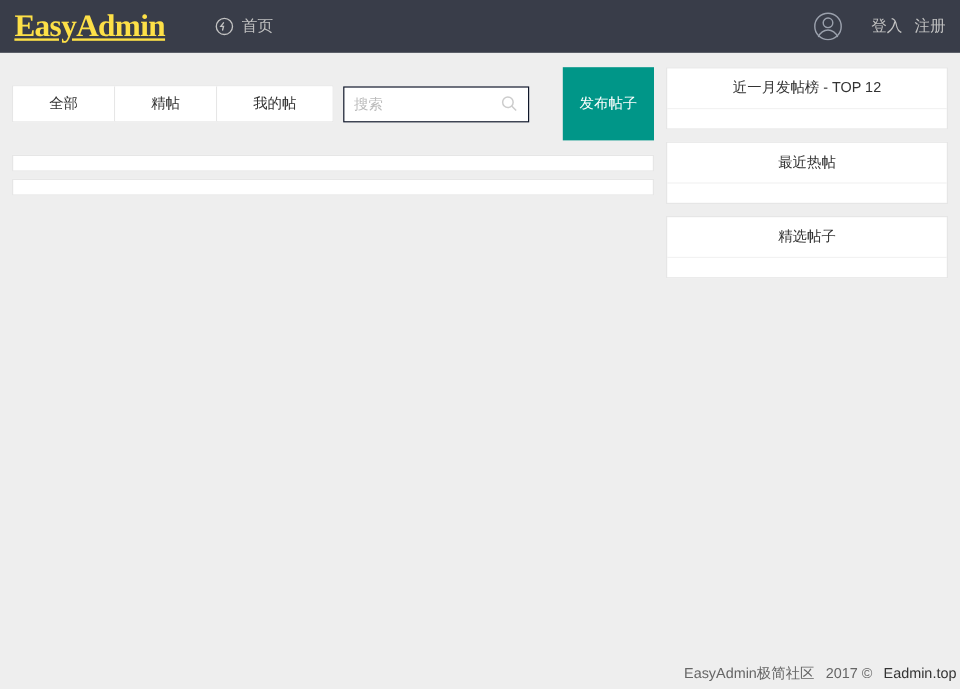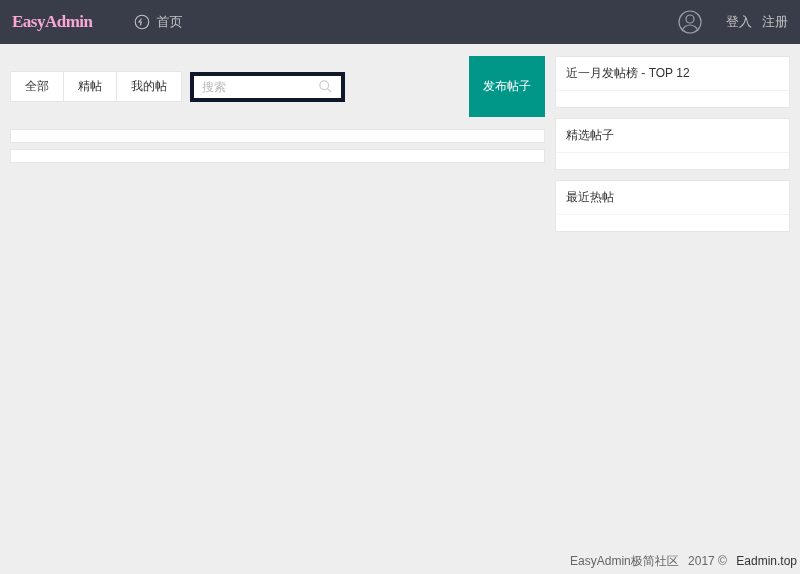--- a/index.html
+++ b/index.html
@@ -1,47 +1,47 @@
 <!DOCTYPE html>
 <html><head>
   <meta charset="utf-8">
   <style>
     * { margin: 0; padding: 0; box-sizing: border-box; }
     body { font-family: -apple-system, BlinkMacSystemFont, "Segoe UI", sans-serif; background: #eeeeee; width: 800px; height: 574px; overflow: hidden; position: relative; }
     
     .header { background: #393d49; height: 44px; display: flex; align-items: center; padding: 0 12px; }
-    .logo { color: #f9a8d4; font-size: 17px; font-weight: bold; font-family: "Comic Sans MS", cursive; letter-spacing: -0.5px; }
+    .logo { color: #fde047; font-size: 26px; font-weight: bold; font-family: "Comic Sans MS", cursive; letter-spacing: -0.5px; text-decoration: underline; }
     .nav-home { display: flex; align-items: flex-start; margin-left: 40px; color: #c2c2c2; font-size: 13px; cursor: pointer; gap: 6px; }
     .nav-home svg { width: 18px; height: 18px; }
     .spacer { flex: 1; }
     .user-icon { width: 24px; height: 24px; margin-right: 14px; }
     .auth-link { color: #c2c2c2; font-size: 13px; margin-left: 10px; cursor: pointer; }
     
     .container { display: flex; padding: 12px 10px; gap: 10px; }
     .main { flex: 1; min-width: 0; }
     .sidebar { width: 235px; }
     
     .tab-row { display: flex; align-items: center; gap: 0; }
     .tabs { display: flex; background: #fff; border: 1px solid #e6e6e6; }
-    .tab { padding: 6px 14px; font-size: 12px; color: #333; border-right: 1px solid #e6e6e6; cursor: pointer; background: #fff; }
+    .tab { padding: 6px 30px; font-size: 12px; color: #333; border-right: 1px solid #e6e6e6; cursor: pointer; background: #fff; }
     .tab:last-child { border-right: none; }
     .tab.active { font-weight: 500; }
     
-    .search-wrap { display: flex; align-items: center; background: #fff; border: 4px solid #0f172a; margin-left: 8px; width: 155px; height: 30px; padding: 0 8px; }
+    .search-wrap { display: flex; align-items: center; background: #fff; border: 1px solid #0f172a; margin-left: 8px; width: 155px; height: 30px; padding: 0 8px; }
     .search-input { border: none; outline: none; flex: 1; font-size: 12px; color: #666; width: 100%; }
     .search-input::placeholder { color: #bbb; }
     .search-icon { width: 15px; height: 15px; color: #ccc; cursor: pointer; }
     
     .publish-btn { margin-left: auto; background: #009688; color: #fff; border: none; padding: 22px 14px; font-size: 12px; cursor: pointer; }
     
     .post-list { margin-top: 12px; }
     .post-item { background: #fff; height: 14px; margin-bottom: 6px; border: 1px solid #e6e6e6; }
     
     .panel { background: #fff; border: 1px solid #e6e6e6; margin-bottom: 10px; }
-    .panel-header { padding: 8px 10px; font-size: 12px; color: #333; border-bottom: 1px solid #f2f2f2; }
+    .panel-header { padding: 8px 10px; font-size: 12px; color: #333; border-bottom: 1px solid #f2f2f2; text-align: center; }
     .panel-body { min-height: 16px; }
     
     .footer { position: absolute; bottom: 4px; left: 0; right: 0; text-align: right; font-size: 12px; color: #666; }
     .footer span { margin: 0 3px; }
     .footer .ft-link { color: #333; }
   </style>
 </head>
 <body>
 
 <div class="header">
@@ -86,25 +86,25 @@
       <div class="post-item"></div>
     </div>
   </div>
 
   <div class="sidebar">
     <div class="panel">
       <div class="panel-header">近一月发帖榜 - TOP 12</div>
       <div class="panel-body"></div>
     </div>
     <div class="panel">
-      <div class="panel-header">精选帖子</div>
+      <div class="panel-header">最近热帖</div>
       <div class="panel-body"></div>
     </div>
     <div class="panel">
-      <div class="panel-header">最近热帖</div>
+      <div class="panel-header">精选帖子</div>
       <div class="panel-body"></div>
     </div>
   </div>
 </div>
 
 <div class="footer">
   <span>EasyAdmin极简社区</span>
   <span>2017 ©</span>
   <span class="ft-link">Eadmin.top</span>
 </div>

